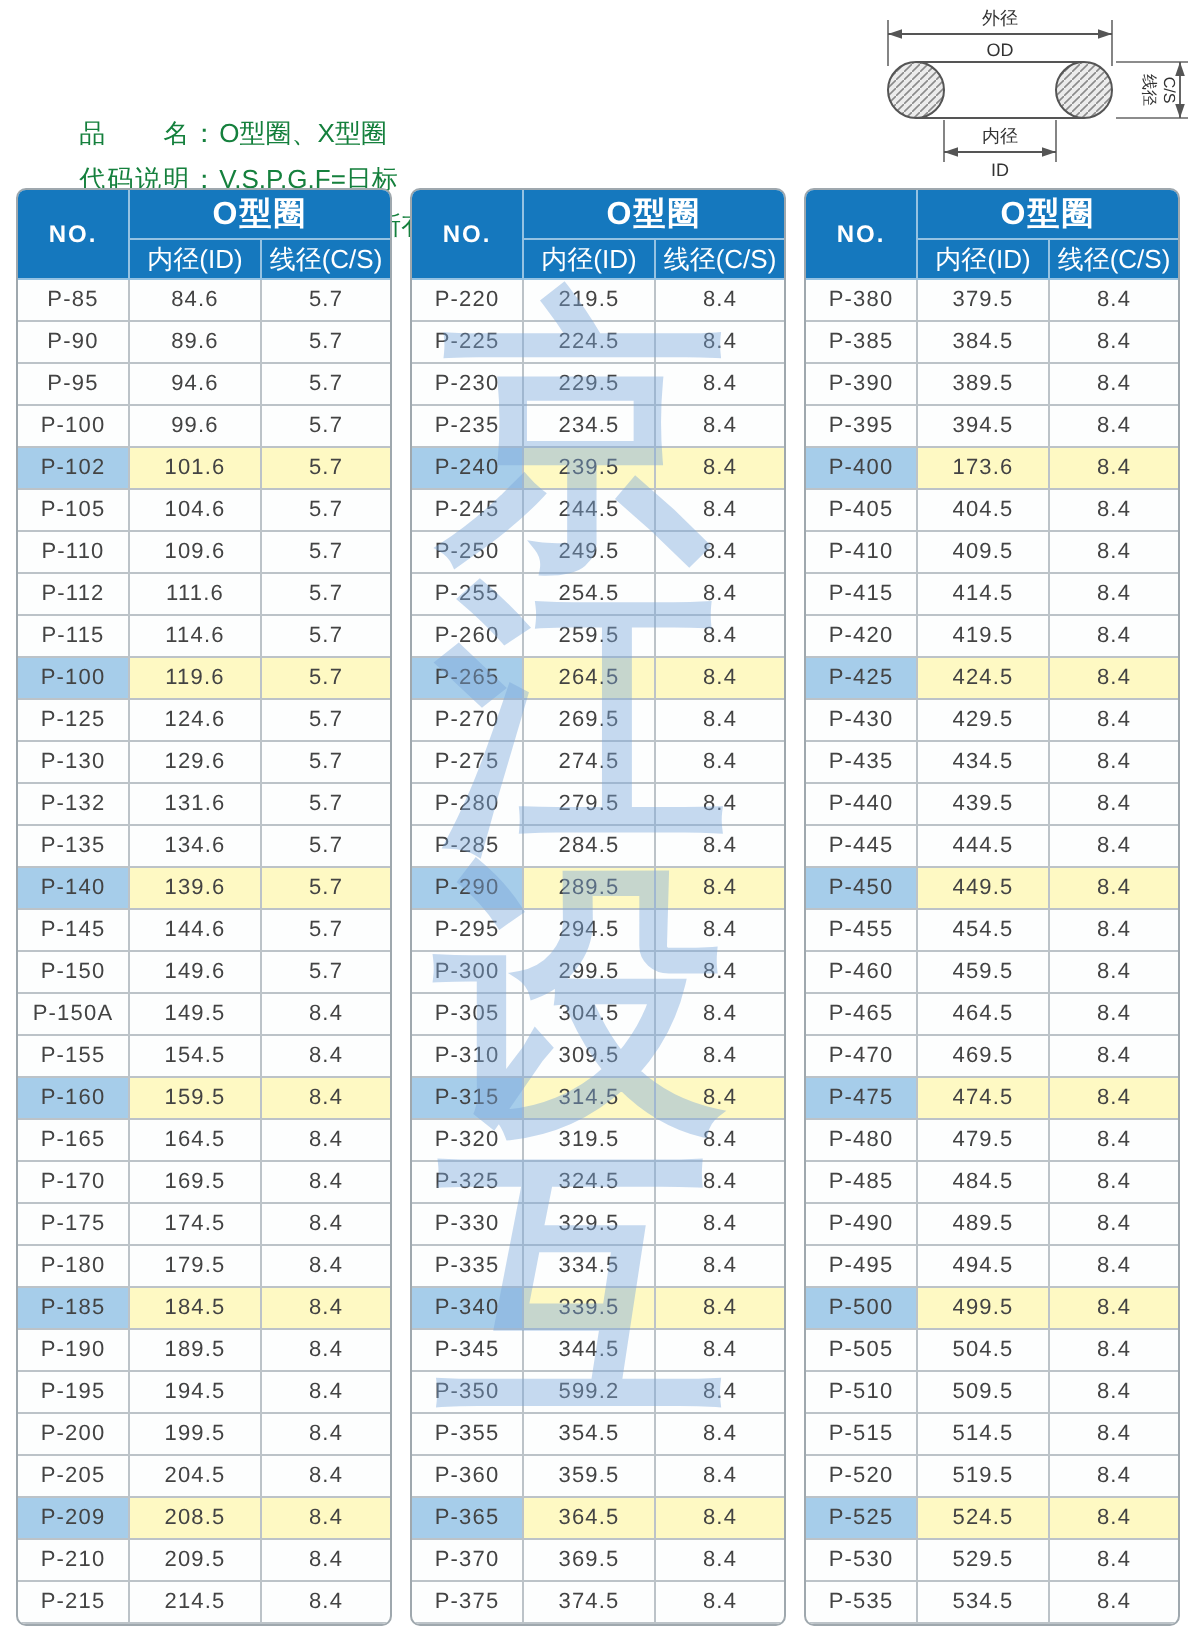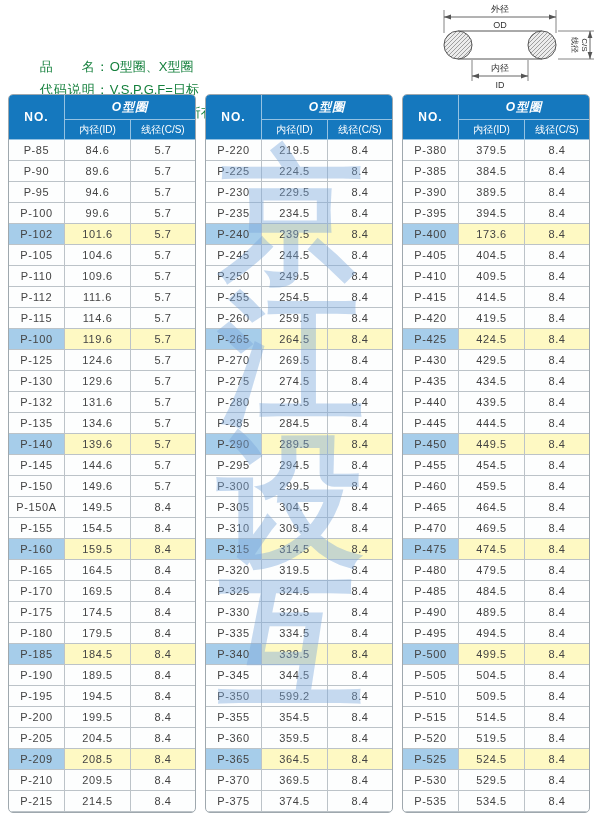--- a/index.html
+++ b/index.html
@@ -17,22 +17,22 @@
   .spec-table{display:grid;grid-template-columns:56px 66px 64px;
               grid-template-rows:25px 20px;grid-auto-rows:21px;
               border:1px solid #9fa8ae;border-radius:5px;overflow:hidden;
               background:#fdfefe;}
   .cell{display:flex;align-items:center;justify-content:center;
         font-size:11px;color:#434343;letter-spacing:0.6px;
         border-right:1px solid #bcc3c8;border-bottom:1px solid #bcc3c8;}
   .cell.h{background:#1578be;color:#fff;border-right:1px solid rgba(255,255,255,.55);
           border-bottom:1px solid rgba(255,255,255,.55);letter-spacing:1px;}
   .cell.no{grid-row:1/3;font-weight:bold;font-size:12px;}
-  .cell.grp{grid-column:2/4;font-weight:bold;font-size:12px;border-right:none;font-style:italic;}
-  .cell.sub{font-size:10px;letter-spacing:0;}
+  .cell.grp{grid-column:2/4;font-weight:bold;font-size:16px;border-right:none;}
+  .cell.sub{font-size:13px;letter-spacing:0;}
   .cell.c3{border-right:none;}
   .cell.d.hl.c1{background:#a6cdea;}
   .cell.d.hl.c2,.cell.d.hl.c3{background:#fef9c3;}
   
   .watermark{position:absolute;left:183px;top:146px;width:216px;text-align:center;
              color:#7aa7db;opacity:.42;font-weight:bold;pointer-events:none;z-index:5;}
   .watermark span{display:block;font-size:146px;line-height:142px;}
 </style>
 </head>
 <body>

